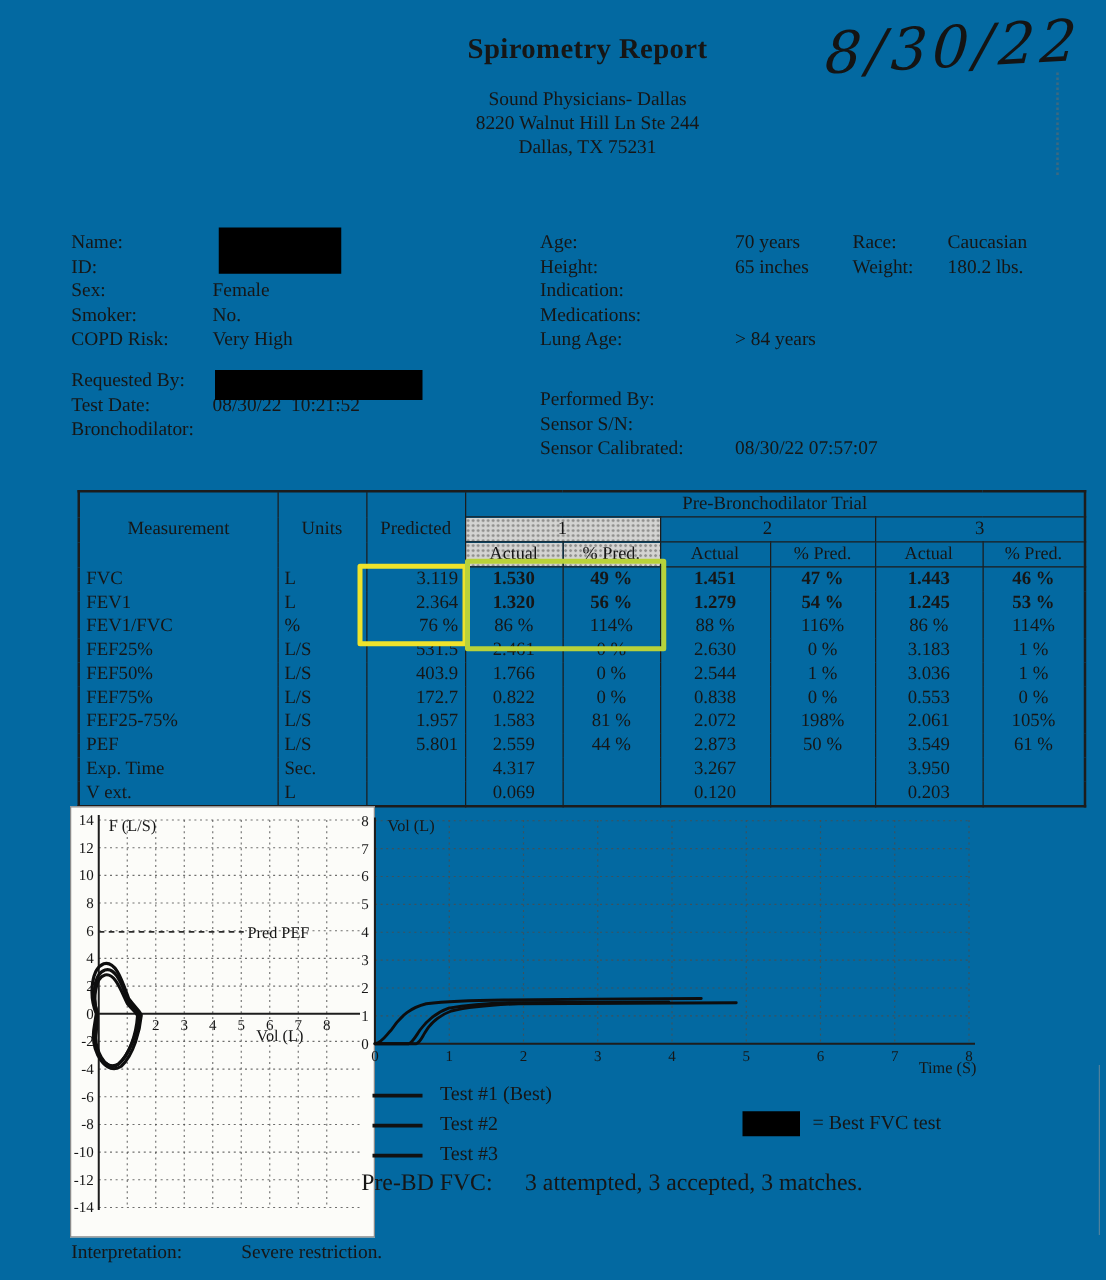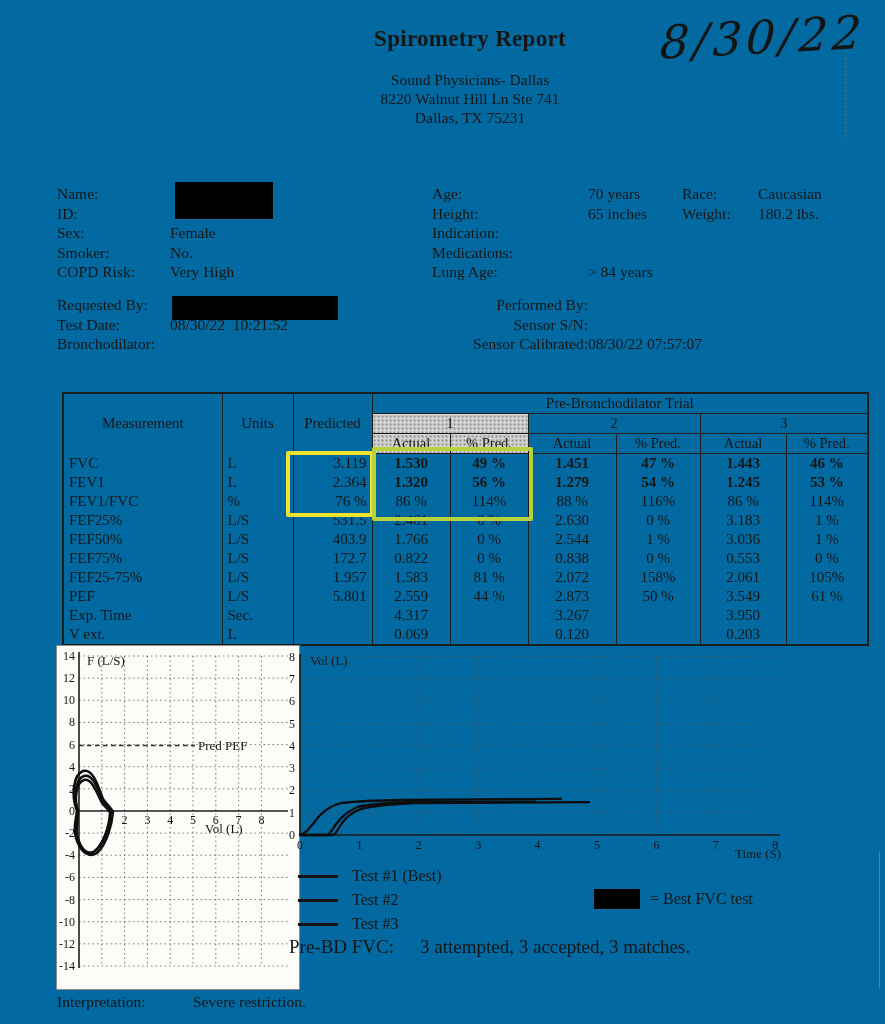--- a/index.html
+++ b/index.html
@@ -15,21 +15,21 @@
   .scan-dots{left:845px;top:58px;height:82px;width:0;border-left:2px dotted #6a6a6a;opacity:.55;}
   .scan-edge{left:879px;top:852px;height:136px;width:1px;background:#9a9a9a;opacity:.5;}
   
   .info-row{display:flex;font-size:15.5px;line-height:19.5px;}
   .info-row .lbl{flex:none;}
   .info-row .val{white-space:pre;}
   #patient-left{left:57px;top:184px;} #patient-left .lbl{width:113px;}
   #patient-mid{left:432px;top:184px;} #patient-mid .lbl{width:156px;}
   #patient-right{left:682px;top:184px;} #patient-right .lbl{width:76px;}
   #test-left{left:57px;top:295px;} #test-left .lbl{width:113px;}
-  #test-right{left:432px;top:295px;text-align:right;} #test-right .lbl{width:156px;}
+  #test-right{left:432px;top:310px;} #test-right .lbl{width:156px;}
   .redact{background:#000;}
   #redact-name{left:175px;top:182px;width:98px;height:37px;}
   #redact-req{left:172px;top:296px;width:166px;height:24px;}
   #redact-best{left:594px;top:889px;width:46px;height:20px;}
   
   .tablewrap{left:62px;top:392px;}
   table.results{border-collapse:collapse;table-layout:fixed;font-size:15px;}
   table.results th,table.results td{border-left:1.5px solid #1c1c1c;border-right:1.5px solid #1c1c1c;
       padding:0 5px;height:19px;font-weight:normal;overflow:hidden;}
   table.results{border:2px solid #1c1c1c;}
@@ -70,21 +70,21 @@
   #interp .lbl{width:136px;flex:none;}
 </style>
 </head>
 <body>
 
 <div class="page">
 
   <div class="abs title">Spirometry Report</div>
   <div class="abs clinic">
     <div>Sound Physicians- Dallas</div>
-    <div>8220 Walnut Hill Ln Ste 741</div>
+    <div>8220 Walnut Hill Ln Ste 244</div>
     <div>Dallas, TX 75231</div>
   </div>
   <div class="abs handwritten">8/30/22</div>
   <div class="abs scan-dots"></div>
   <div class="abs scan-edge"></div>
 
   <div class="abs" id="patient-left">
       <div class="info-row">
         <span class="lbl">Name:</span>
         <span class="val"></span>
@@ -270,21 +270,21 @@
             <td class="t">0.553</td>
             <td class="t">0 %</td>
           </tr>
           <tr>
             <td class="m">FEF25-75%</td>
             <td class="u">L/S</td>
             <td class="p">1.957</td>
             <td class="t">1.583</td>
             <td class="t">81 %</td>
             <td class="t">2.072</td>
-            <td class="t">158%</td>
+            <td class="t">198%</td>
             <td class="t">2.061</td>
             <td class="t">105%</td>
           </tr>
           <tr>
             <td class="m">PEF</td>
             <td class="u">L/S</td>
             <td class="p">5.801</td>
             <td class="t">2.559</td>
             <td class="t">44 %</td>
             <td class="t">2.873</td>

